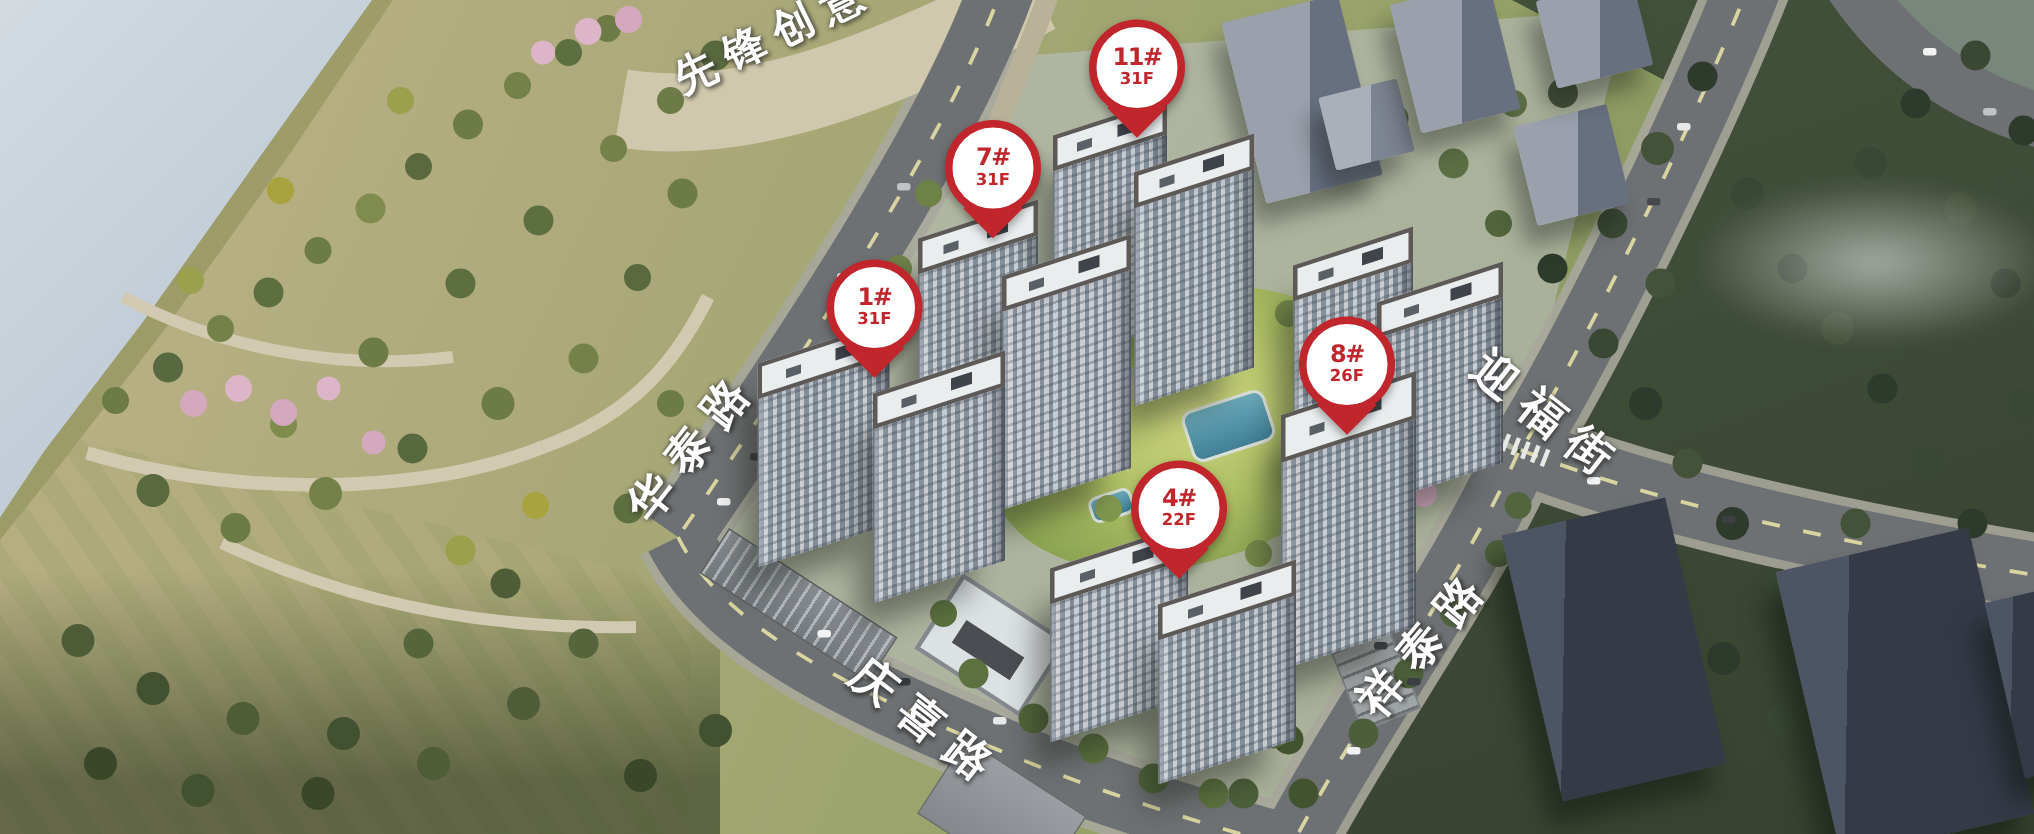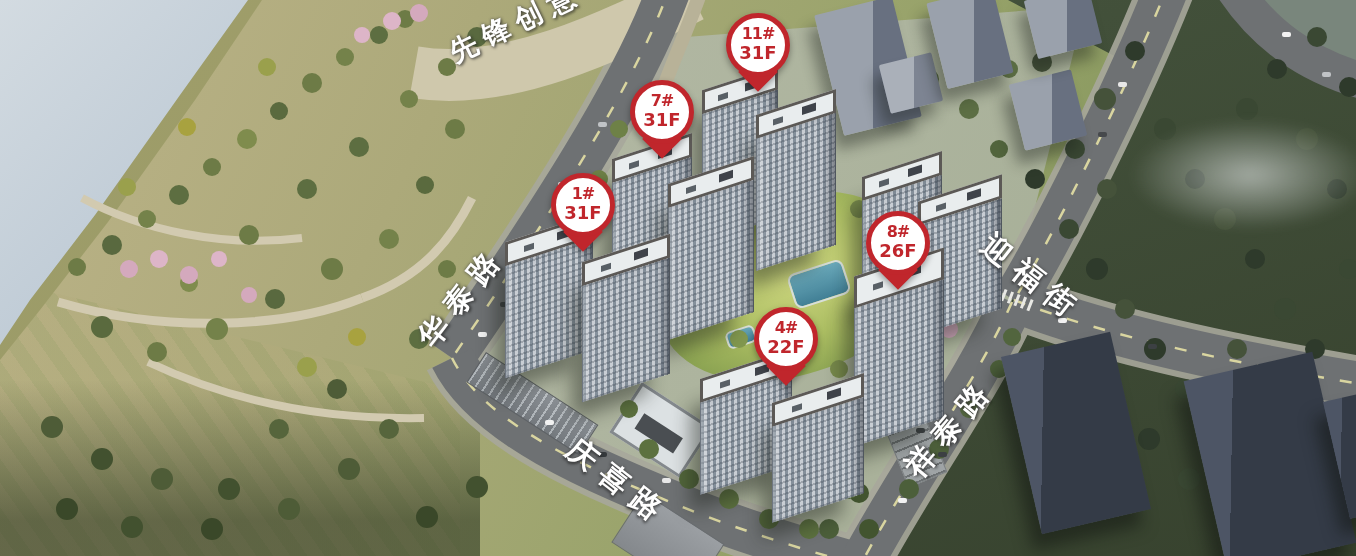--- a/index.html
+++ b/index.html
@@ -103,21 +103,21 @@
   .label-xiangtai{left:890px;top:407px;transform:rotate(-50deg);}
   .label-yingfu{left:972px;top:258px;transform:rotate(38deg);}
   .label-xianfeng{left:444px;top:4px;font-size:28px;letter-spacing:8px;transform:rotate(-26deg);}
   
   .pin{position:absolute;width:68px;z-index:20;display:flex;flex-direction:column;align-items:center;
     cursor:pointer;filter:drop-shadow(0 3px 3px rgba(0,0,0,.35));}
   .pin-bubble{width:64px;height:64px;border-radius:50%;background:#fff;border:5px solid #c0262c;
     display:flex;flex-direction:column;align-items:center;justify-content:center;
     color:#c0262c;font-weight:bold;z-index:1;}
   .pin-id{font-size:16px;line-height:1;letter-spacing:-1px;}
-  .pin-floors{font-size:18px;line-height:1.2;}
+  .pin-floors{font-size:11px;line-height:1.2;}
   .pin-tail{width:28px;height:28px;background:#c0262c;transform:rotate(45deg);margin-top:-19px;z-index:0;}
   .pin-1{left:549px;top:173px;}  .pin-4{left:752px;top:307px;}
   .pin-7{left:628px;top:80px;}   .pin-8{left:864px;top:211px;}
   .pin-11{left:724px;top:13px;}  .pin-13{left:892px;top:97px;}
 </style>
 </head>
 <body>
 
 <div class="stage">
   <div class="park-base"></div>

